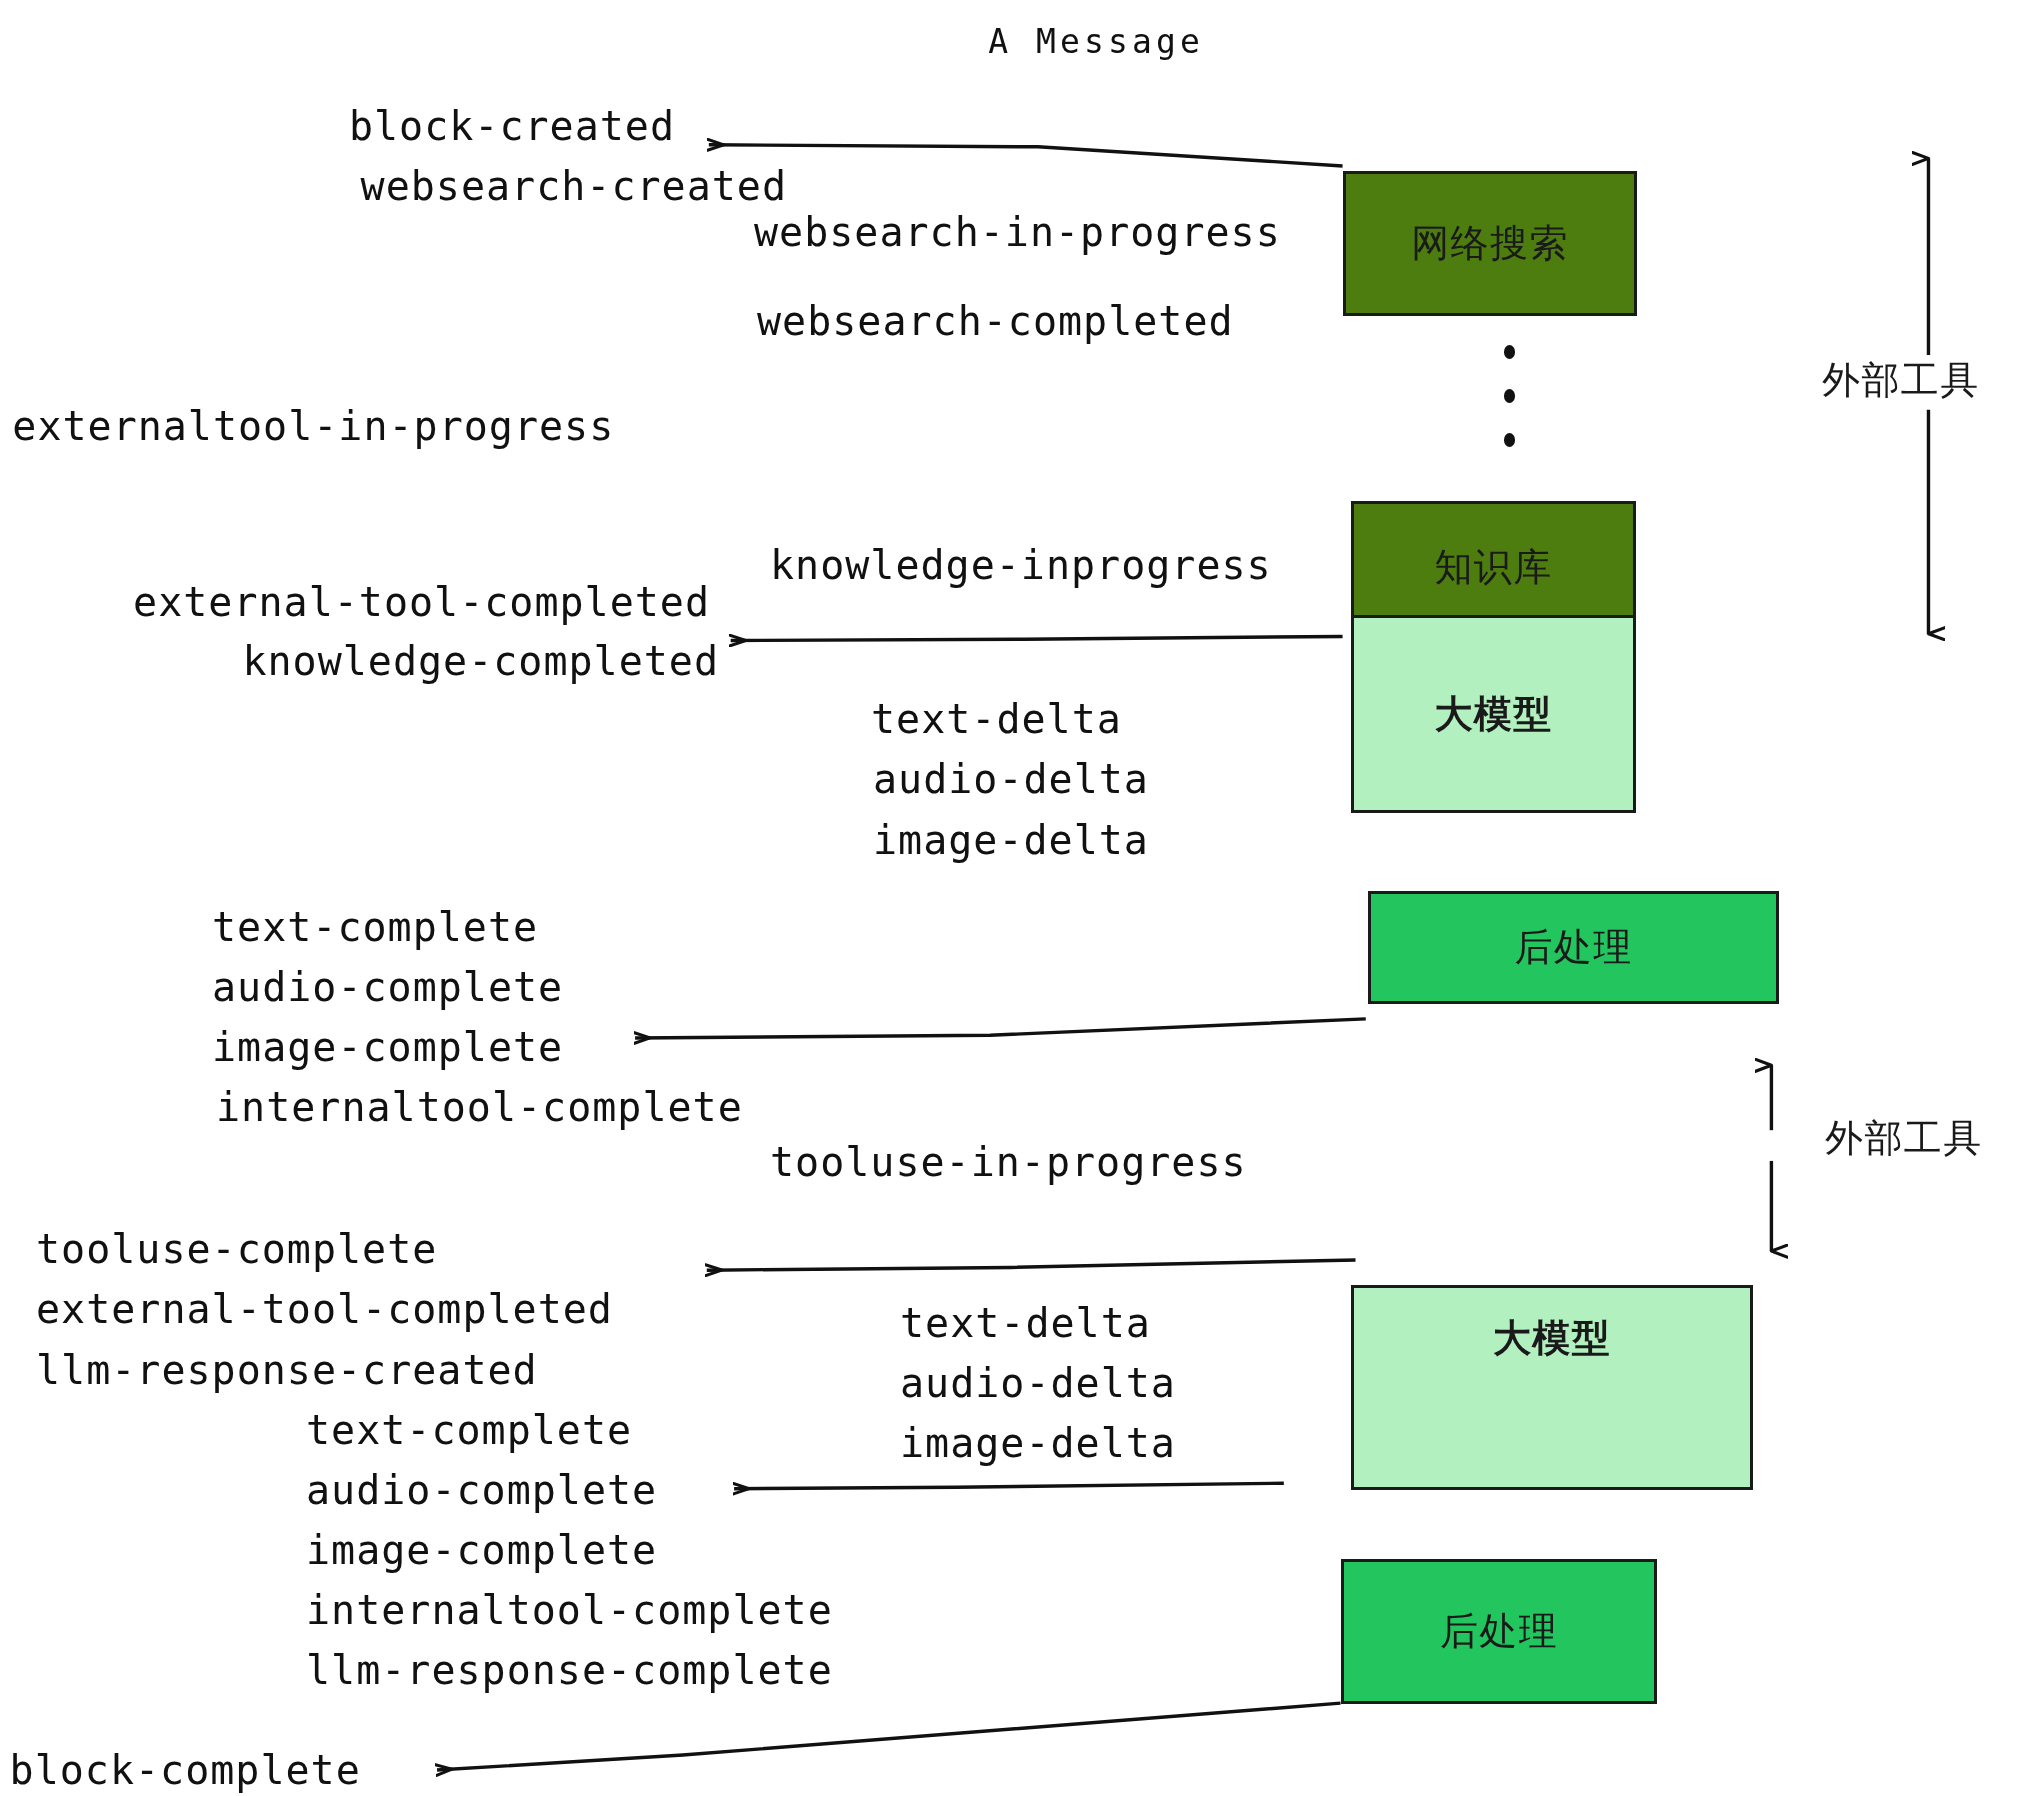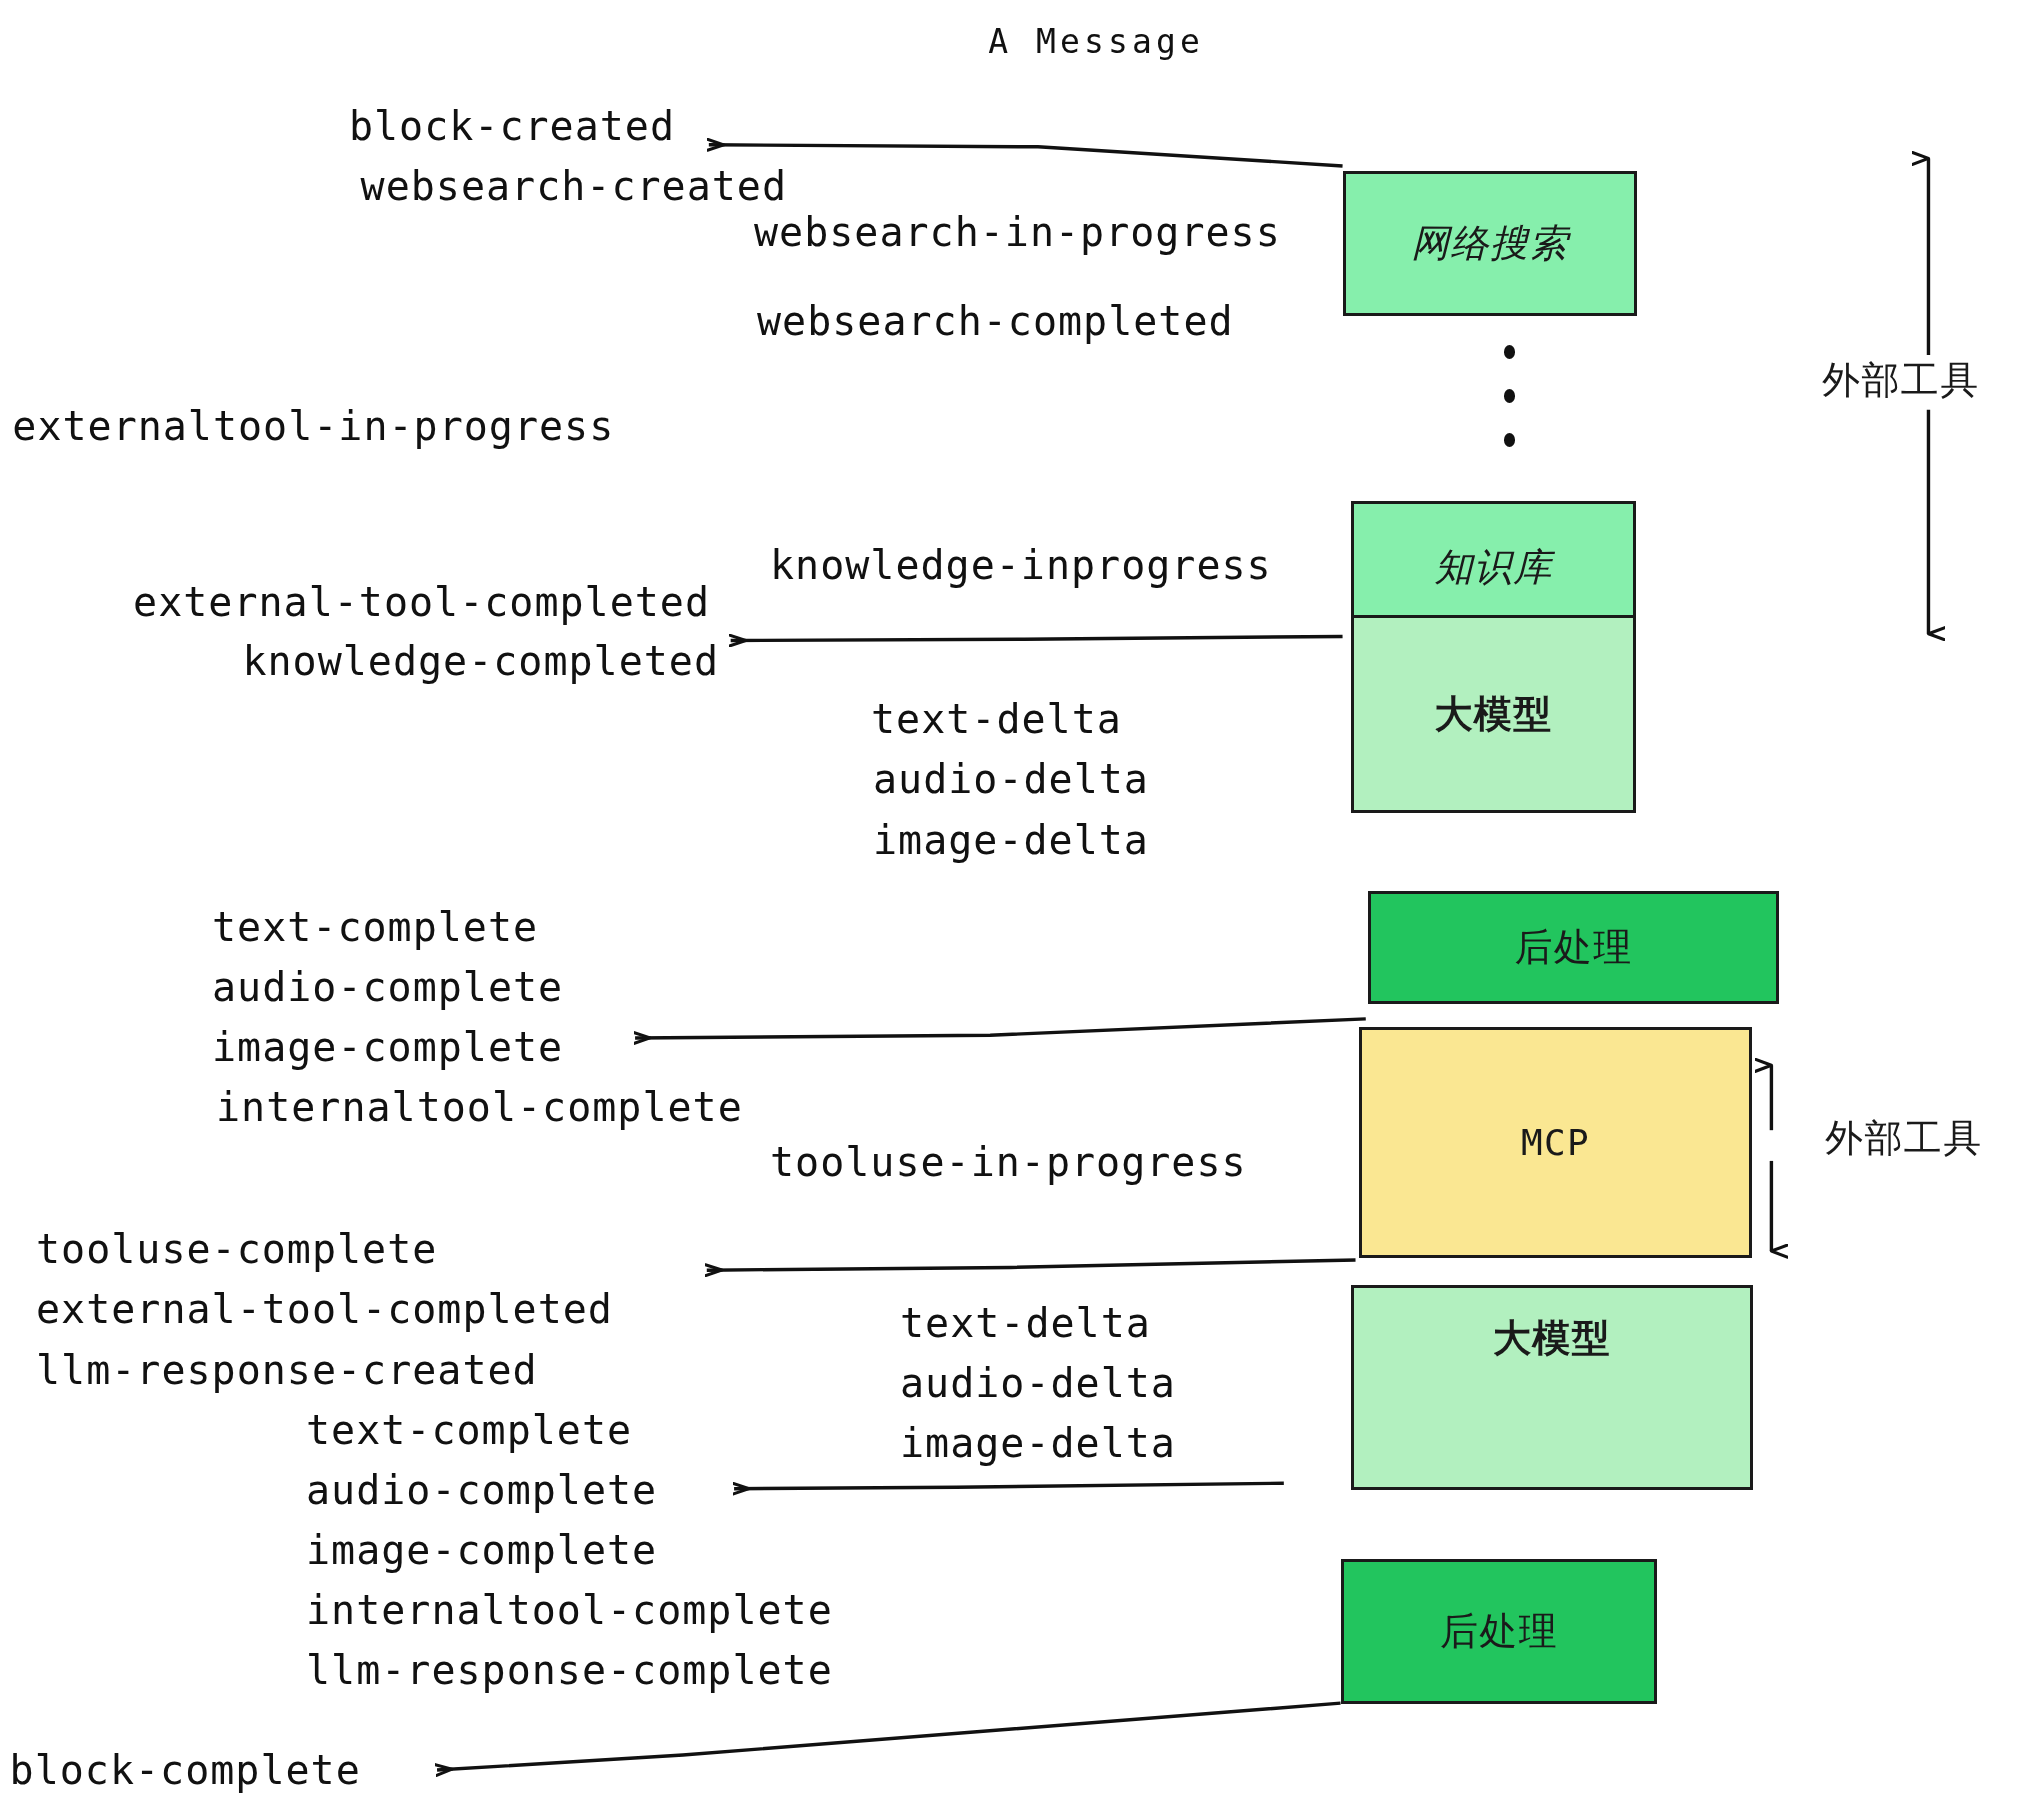--- a/index.html
+++ b/index.html
@@ -45,21 +45,21 @@
     display: flex;
     align-items: center;
     justify-content: center;
   }
   .box-label {
     font-family: "DejaVu Sans", "Liberation Sans", sans-serif;
     font-size: 38px;
     color: #1a1a1a;
     letter-spacing: 1.4px;
   }
-  .box.pink   { background: #86efac; font-style: italic; }
+  .box.pink   { background: #4d7c0f; }
   .box.green  { background: #b2f0bf; font-weight: bold; }
   .box.yellow { background: #fae792; }
   .box.plain  { background: #22c55e; }
 
   
   .side-label {
     position: absolute;
     white-space: nowrap;
     font-family: "DejaVu Sans", "Liberation Sans", sans-serif;
     font-size: 38px;
@@ -145,23 +145,20 @@
   </div>
 
   <div class="box green" style="left:1351px; top:615px; width:285px; height:198px;">
     <span class="box-label">大模型</span>
   </div>
 
   <div class="box plain" style="left:1368px; top:891px; width:411px; height:113px;">
     <span class="box-label">后处理</span>
   </div>
 
-  <div class="box yellow" style="left:1359px; top:1027px; width:393px; height:231px;">
-    <span class="box-label" style="font-family:'DejaVu Sans Mono','Liberation Mono',monospace; font-size:36px;">MCP</span>
-  </div>
 
   <div class="box green" style="left:1351px; top:1285px; width:402px; height:205px;">
     <span class="box-label" style="position:relative; top:-49px;">大模型</span>
   </div>
 
   <div class="box plain" style="left:1341px; top:1559px; width:316px; height:145px;">
     <span class="box-label">后处理</span>
   </div>
 
   <div class="side-label" style="left:1822px; top:355px;">外部工具</div>

